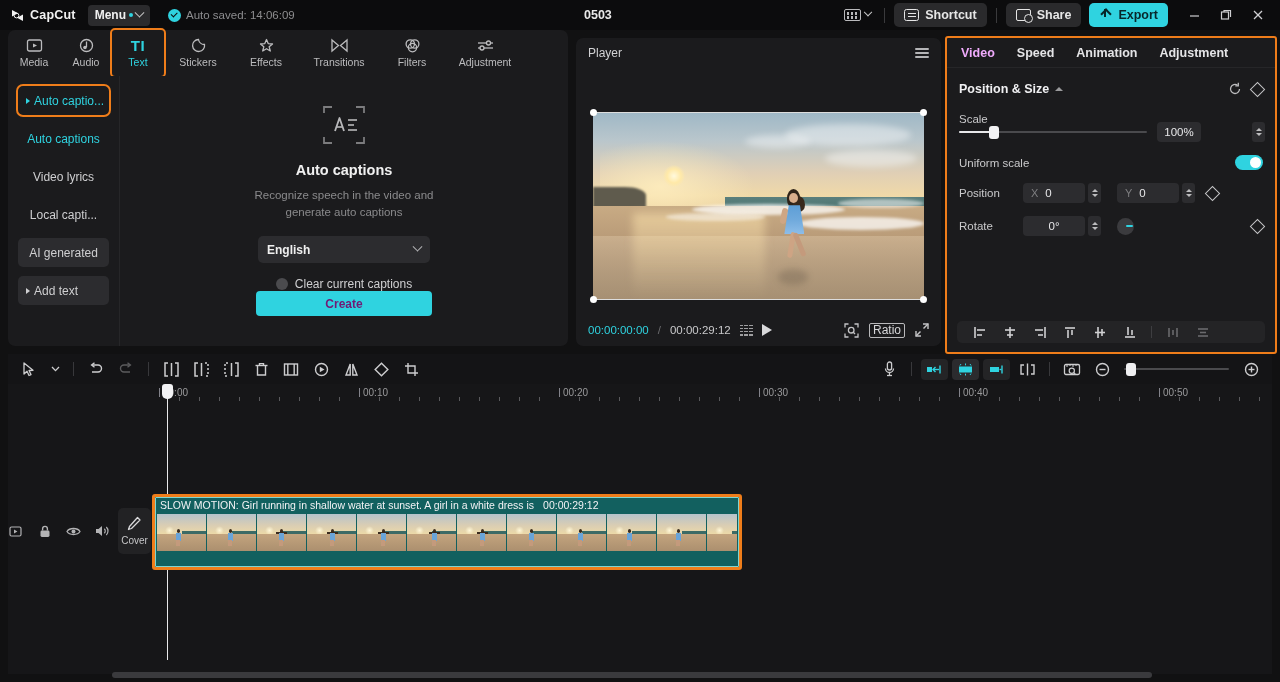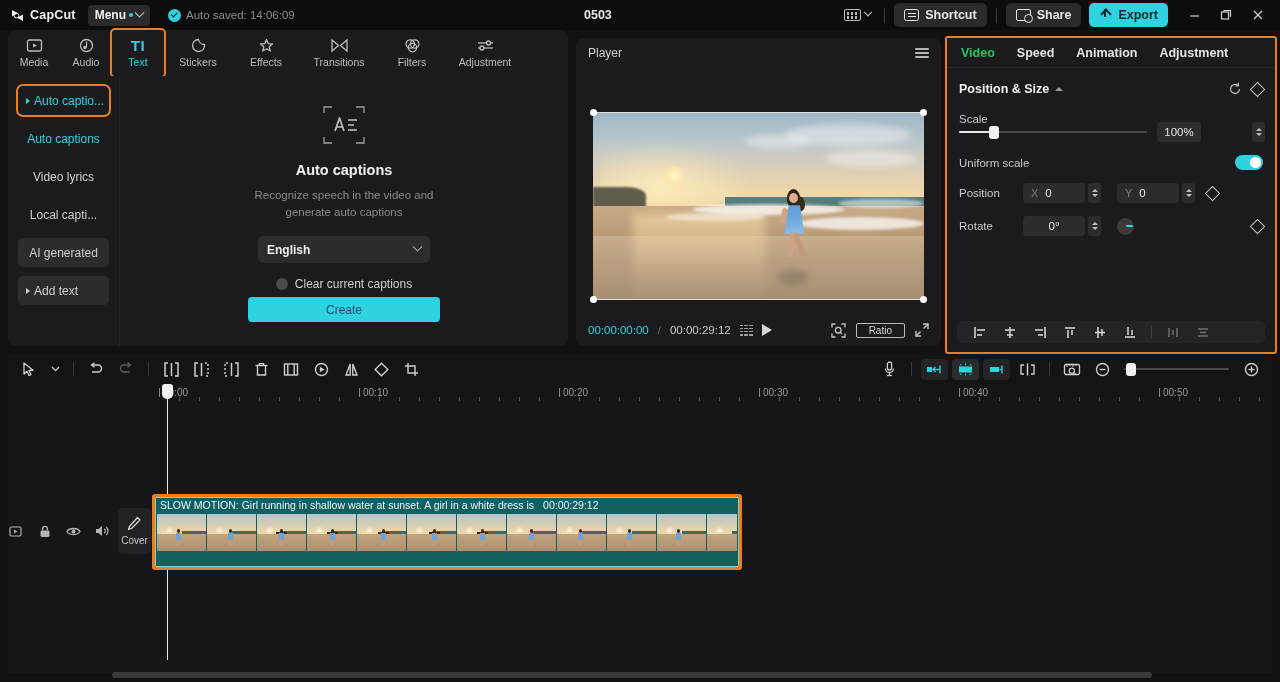--- a/index.html
+++ b/index.html
@@ -100,26 +100,26 @@
   .lp-body { flex:1; display:flex; flex-direction:column; align-items:center; padding-top:24px; }
   .cap-icon { width:58px; height:50px; position:relative; margin-bottom:12px; }
   .cap-title { font-size:14.5px; font-weight:bold; color:#f0f0f0; margin-bottom:9px; }
   .cap-desc { font-size:11.5px; color:#8a8a8c; text-align:center; line-height:17px; max-width:215px; margin-bottom:15px;}
   .lang-select {
     width:172px; height:27px; background:#2c2c2f; border-radius:5px;
     display:flex; align-items:center; justify-content:space-between; padding:0 9px;
     font-size:12px; font-weight:bold; color:#efefef; cursor:pointer; margin-bottom:14px;
   }
   .sel-chev { width:7px;height:7px; border-right:1.5px solid #b6b6b8; border-bottom:1.5px solid #b6b6b8; transform:rotate(45deg) translate(-2px,-2px);}
-  .cap-check { display:flex; align-items:center; gap:7px; font-size:12px; color:#cfcfd1; margin-bottom:6px; cursor:pointer;}
+  .cap-check { display:flex; align-items:center; gap:7px; font-size:12px; color:#cfcfd1; margin-bottom:0; cursor:pointer;}
   .cbox { width:12px;height:12px;border-radius:50%; background:#4b4b4e; }
   .create-btn {
-    width:192px; height:25px; background:#2fd3e0; border-radius:4px;
+    width:176px; height:25px; background:#2fd3e0; border-radius:4px;
     display:flex; align-items:center; justify-content:center;
-    font-size:12px; font-weight:normal; color:#0c4a6e; cursor:pointer;
+    font-size:12px; font-weight:bold; color:#701a75; cursor:pointer;
   }
 
   
   .player {
     position:absolute; top:38px; left:576px; width:365px; height:308px;
     background:#1b1b1d; border-radius:7px; display:flex; flex-direction:column;
   }
   .player-head { height:30px; display:flex; align-items:center; padding:0 12px; }
   .player-title { font-size:12px; color:#d2d2d4; }
   .hamb { margin-left:auto; width:14px; height:10px; display:flex; flex-direction:column; justify-content:space-between; cursor:pointer;}
@@ -163,32 +163,32 @@
 
   .player-foot { height:32px; display:flex; align-items:center; padding:0 12px; gap:9px; }
   .tc-cur { font-size:11.5px; color:#2fd3e0; font-family:"Liberation Sans", sans-serif; }
   .tc-sep { font-size:11.5px; color:#6d6d6f; }
   .tc-tot { font-size:11.5px; color:#c9c9cb; }
   .grid-ic { width:13px; height:11px; display:grid; grid-template-columns:repeat(3,1fr); gap:1.2px; cursor:pointer;}
   .grid-ic i { background:#9e9ea0; }
   .play-tri { width:0;height:0;border-left:10px solid #d8d8da; border-top:6.5px solid transparent; border-bottom:6.5px solid transparent; cursor:pointer;}
   .pf-right { margin-left:auto; display:flex; align-items:center; gap:10px; }
   .zoomfit { width:15px;height:15px; position:relative; cursor:pointer;}
-  .ratio-box { border:1.3px solid #b9b9bb; border-radius:2px; padding:0 12px; font-size:10px; color:#d6d6d8; line-height:13px; cursor:pointer;}
+  .ratio-box { border:1.3px solid #b9b9bb; border-radius:2px; padding:0 3px; font-size:12px; color:#d6d6d8; line-height:13px; cursor:pointer;}
   .expand-ic { width:14px;height:14px; position:relative; cursor:pointer;}
 
   
   .rightpanel {
     position:absolute; top:36px; left:945px; width:332px; height:318px;
     background:#1b1b1d; border:2.5px solid #ef7d1a; border-radius:3px;
     display:flex; flex-direction:column;
   }
   .rp-tabs { height:30px; display:flex; align-items:center; gap:22px; padding:0 14px; border-bottom:1px solid #262628;}
   .rp-tab { font-size:12.5px; font-weight:bold; color:#e4e4e6; cursor:pointer; }
-  .rp-tab.active { color:#22c55e; }
+  .rp-tab.active { color:#f0abfc; }
   .rp-sub { margin:10px 12px 0 12px; height:22px; background:#242426; border-radius:5px; display:flex; padding:2px;}
   .rp-sb { flex:1; display:flex; align-items:center; justify-content:center; font-size:11.5px; border-radius:4px; color:#6d6d70; cursor:pointer;}
   .rp-sb.active { background:#3a3a3d; color:#f2f2f4; font-weight:bold; }
   .rp-body { padding: 14px 12px 0 12px; flex:1; }
   .sec-head { display:flex; align-items:center; gap:6px; margin-bottom:14px;}
   .sec-title { font-size:12.5px; font-weight:bold; color:#f0f0f2; }
   .sec-caret { width:0;height:0;border-left:4px solid transparent;border-right:4px solid transparent;border-bottom:4.5px solid #9a9a9c;}
   .sec-right { margin-left:auto; display:flex; align-items:center; gap:10px;}
   .reset-ic { width:14px;height:14px; cursor:pointer;}
   .kf-dia { width:11px; height:11px; border:1.5px solid #c3c3c5; transform:rotate(45deg); cursor:pointer; }

